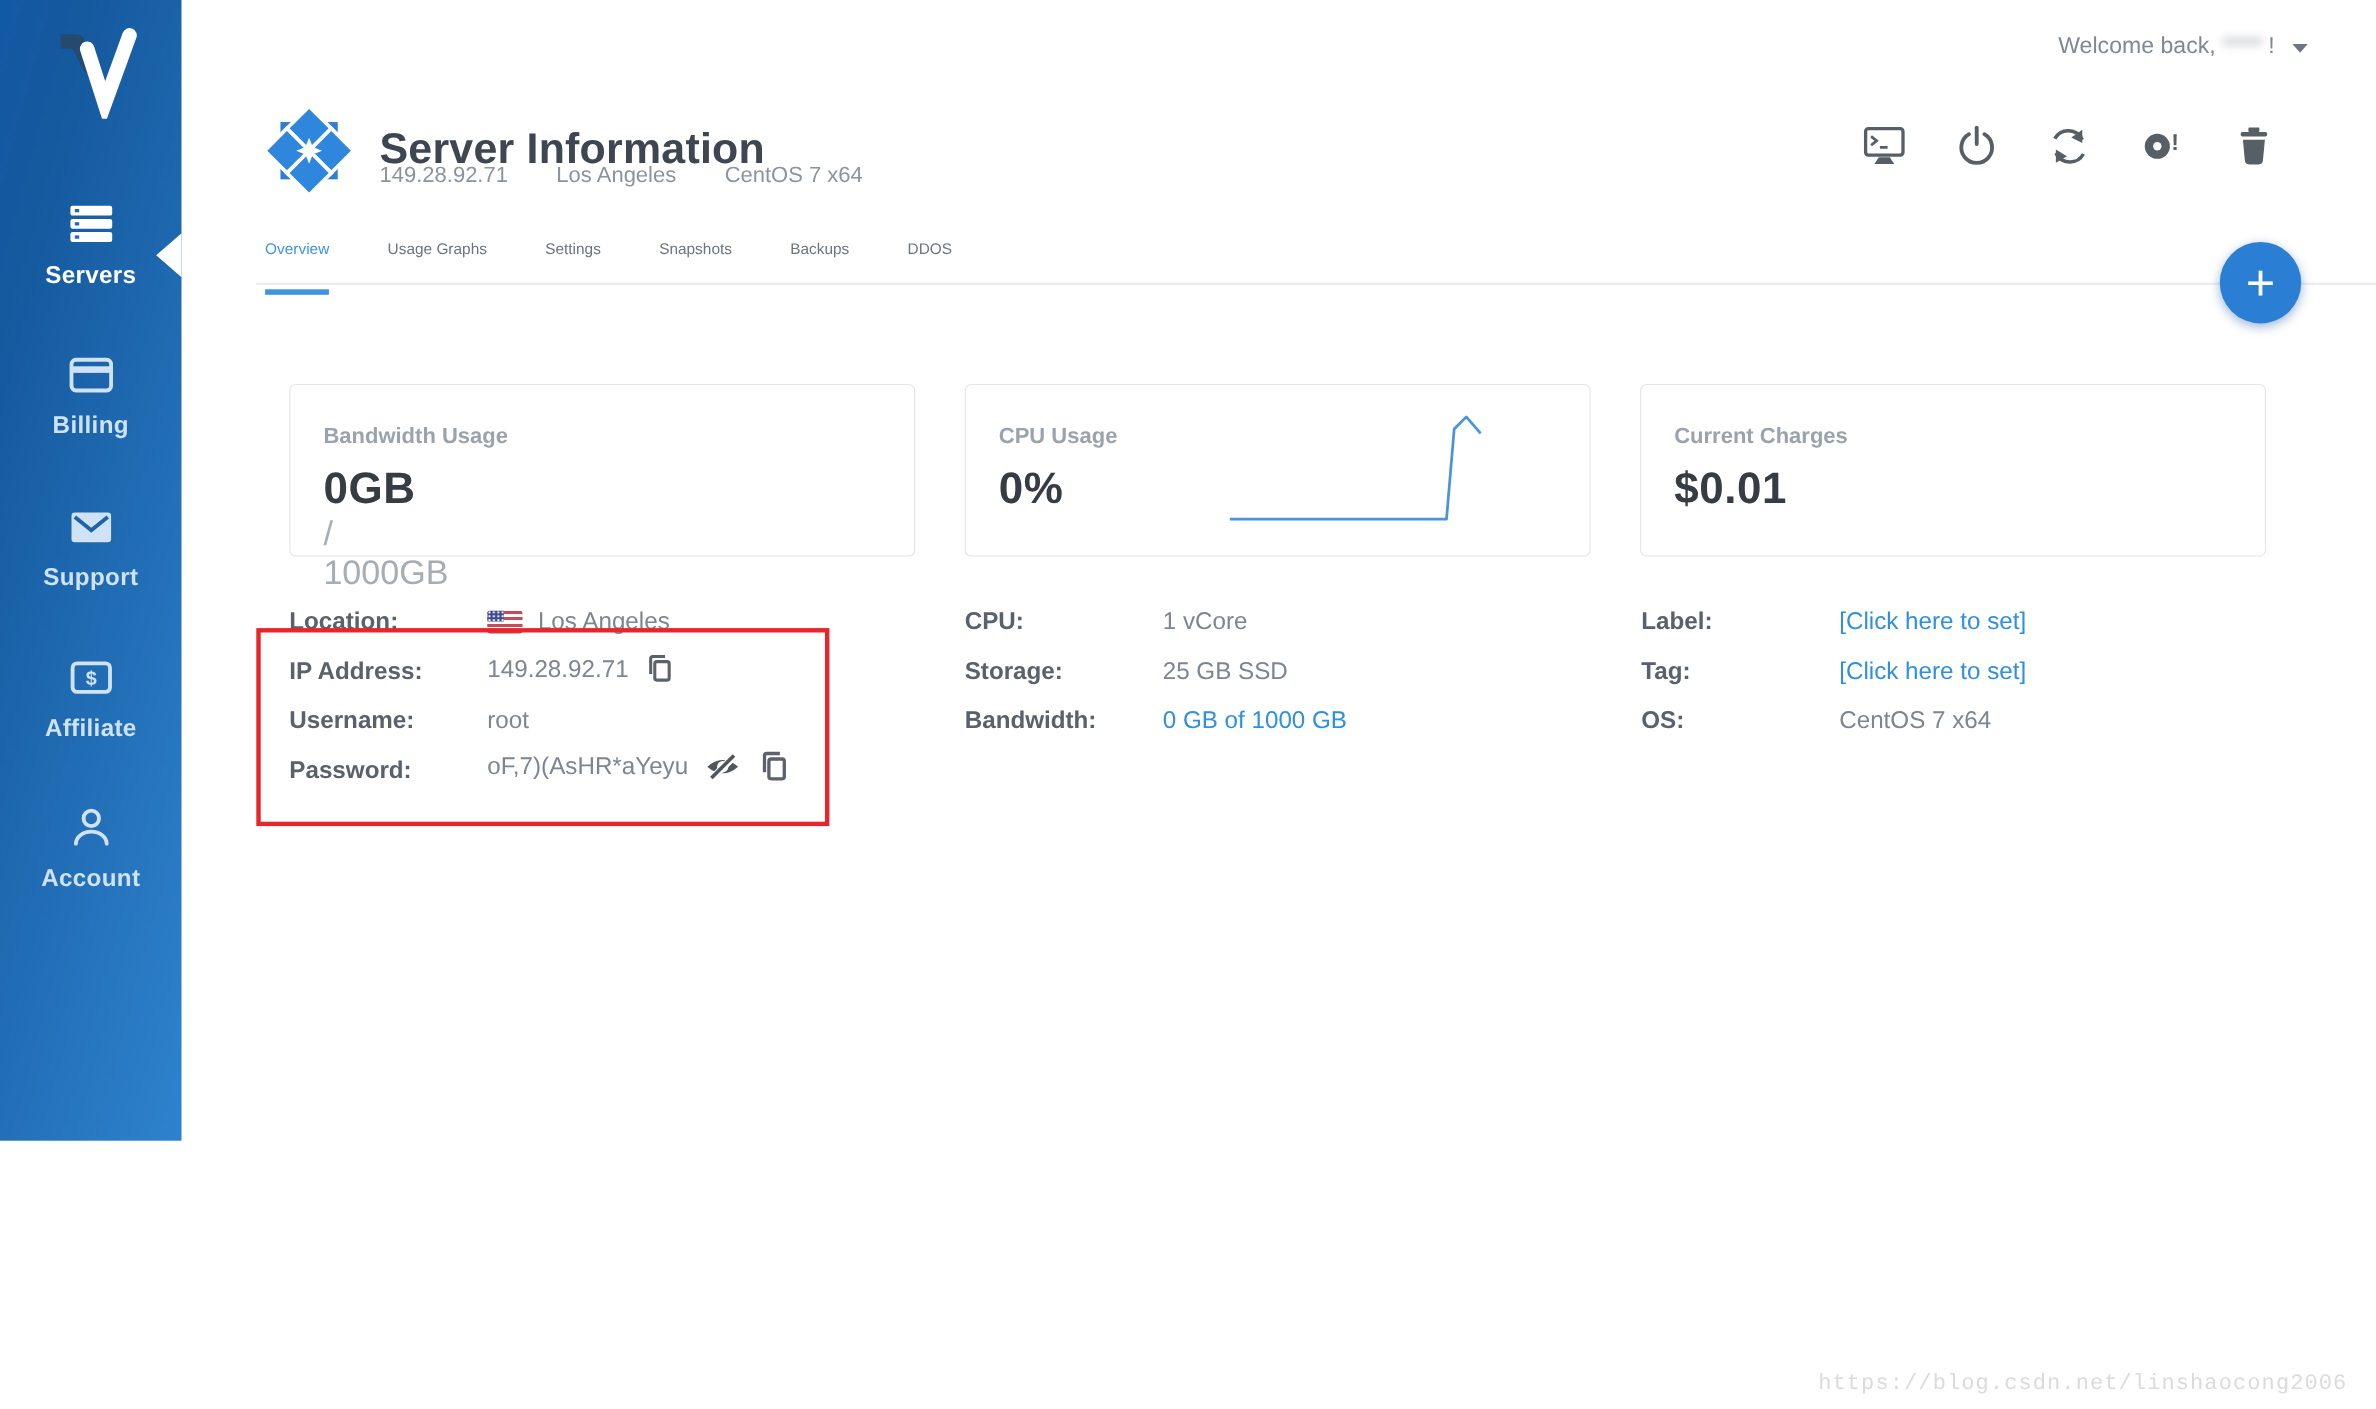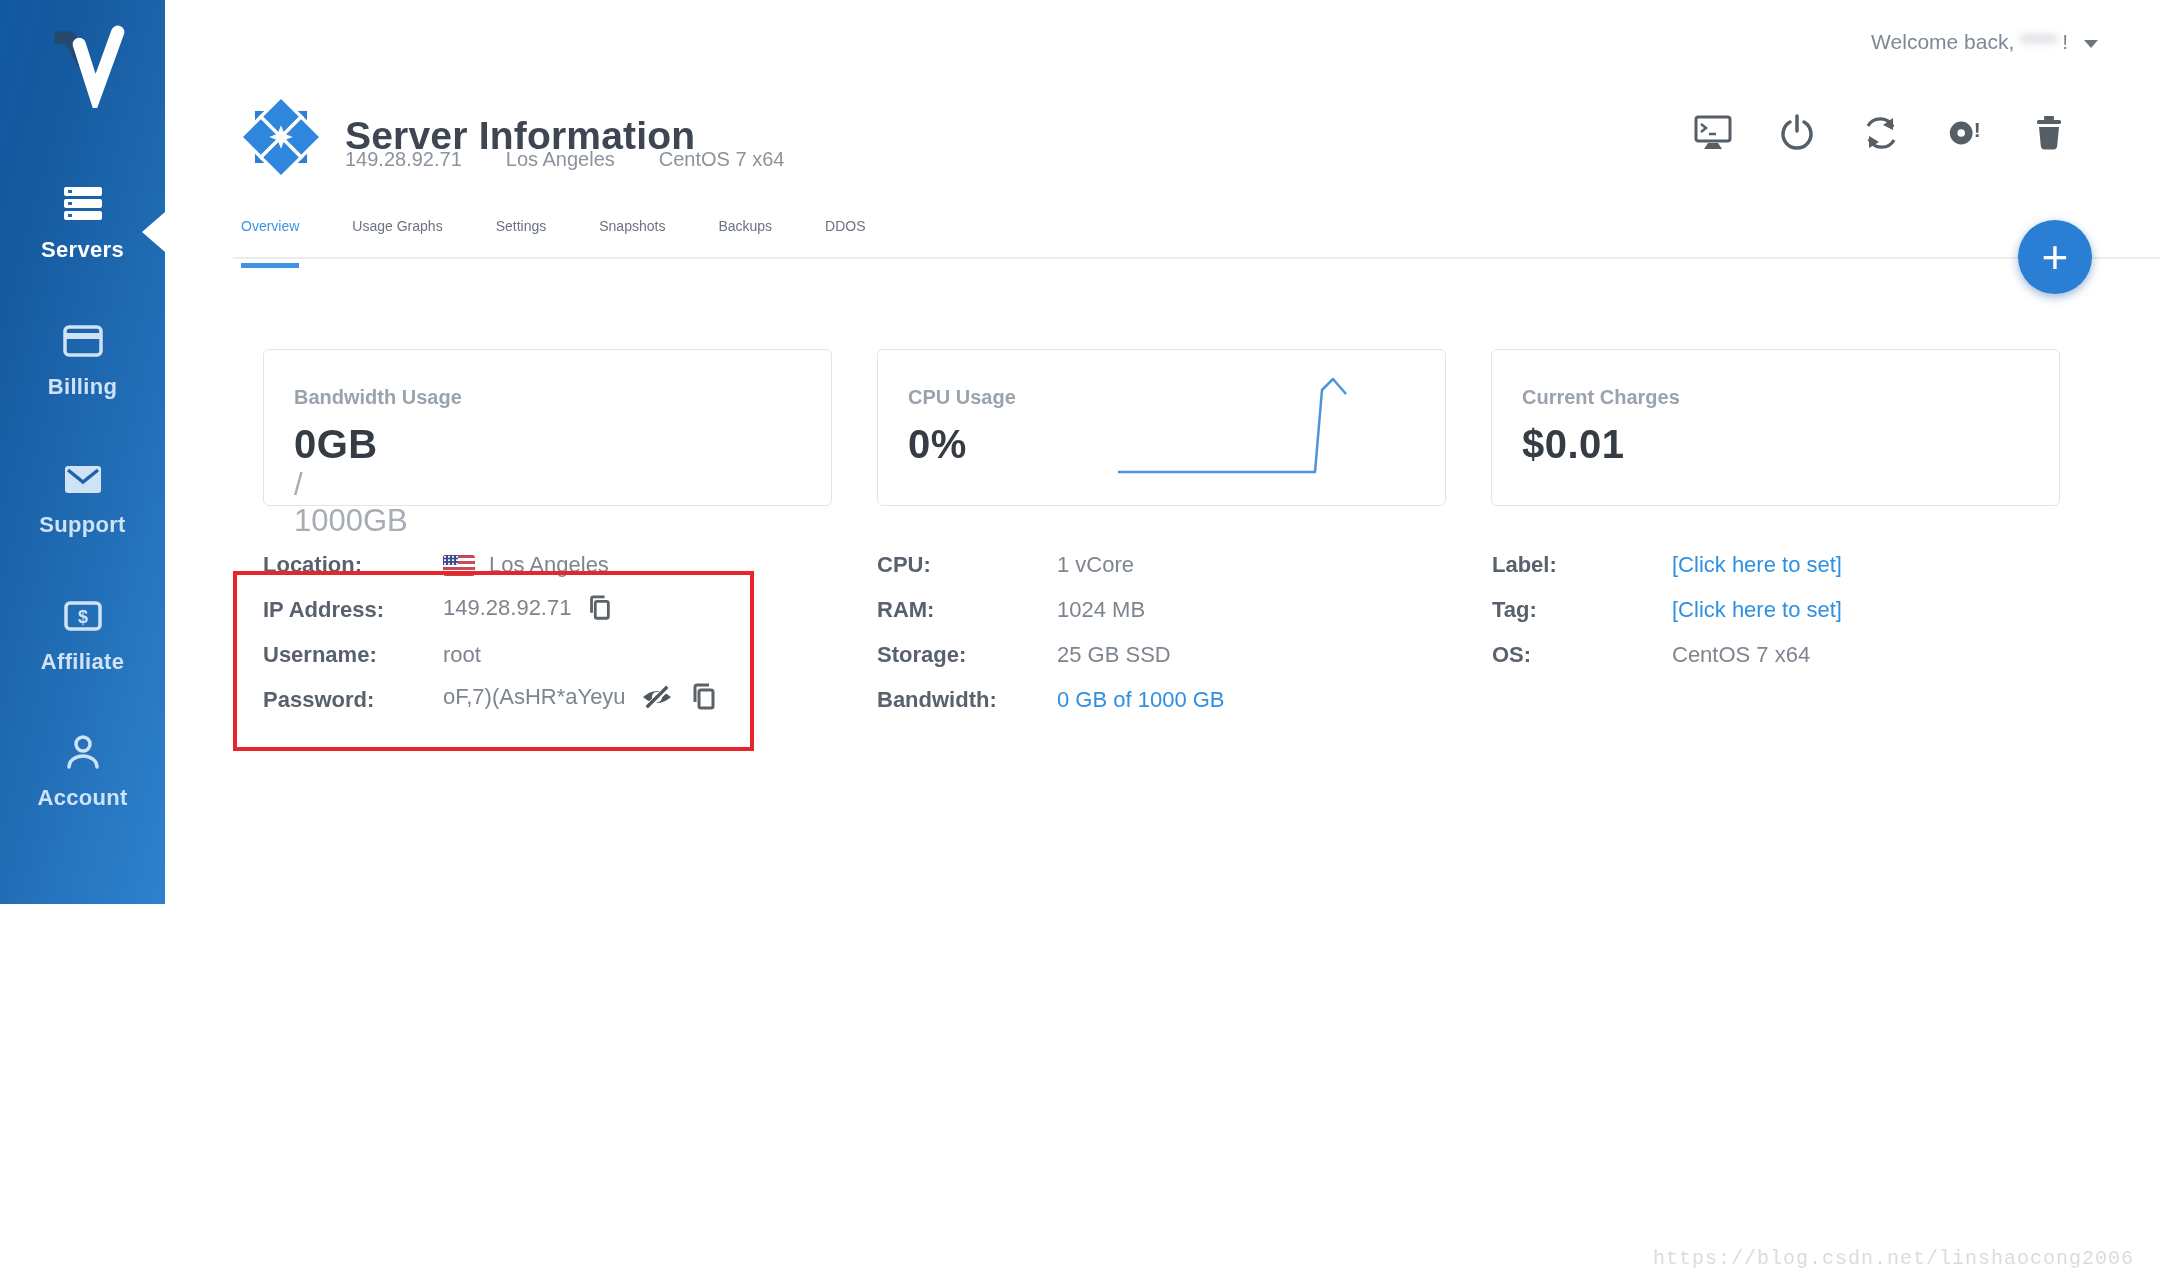--- a/index.html
+++ b/index.html
@@ -1,20 +1,20 @@
 <!DOCTYPE html>
 <html><head>
 <meta charset="utf-8">
 <style>
   html,body{margin:0;padding:0;background:#fff;}
   .stage{position:relative;width:2160px;height:1281px;overflow:hidden;
          font-family:"Liberation Sans","DejaVu Sans",sans-serif;background:#fff;}
 
   
-  .sidebar{position:absolute;left:0;top:0;width:165px;height:904px;
+  .sidebar{position:absolute;left:0;top:0;width:165px;height:1037px;
            background:linear-gradient(105deg,#1259a4 0%,#15599e 18%,#2e82cd 100%);}
   .side-logo{position:absolute;left:36px;top:22px;width:94px;height:86px;}
   .nav-item{position:absolute;left:0;width:165px;text-align:center;color:#cfe2f6;cursor:pointer;}
   .nav-item .nav-ic{display:block;margin:0 auto 14px auto;width:42px;height:38px;}
   .nav-item .nav-label{font-size:22px;font-weight:bold;letter-spacing:.3px;}
   .nav-item.active{color:#ffffff;}
   .nav-servers{top:185px;} .nav-billing{top:322px;} .nav-support{top:460px;}
   .nav-affiliate{top:597px;} .nav-account{top:733px;}
   .side-notch{position:absolute;right:0;top:212px;width:0;height:0;
               border-top:20px solid transparent;border-bottom:20px solid transparent;
@@ -291,26 +291,20 @@
   </div>
 
   <div class="detail-col col-mid">
     <div class="drow">
       <span class="dlabel">CPU:</span>
       <span class="dvalue">
           <span>1 vCore</span>
         </span>
     </div>
     <div class="drow">
-      <span class="dlabel">RAM:</span>
-      <span class="dvalue">
-          <span>1024 MB</span>
-        </span>
-    </div>
-    <div class="drow">
       <span class="dlabel">Storage:</span>
       <span class="dvalue">
           <span>25 GB SSD</span>
         </span>
     </div>
     <div class="drow">
       <span class="dlabel">Bandwidth:</span>
       <span class="dlink">0 GB of 1000 GB</span>
     </div>
   </div>

